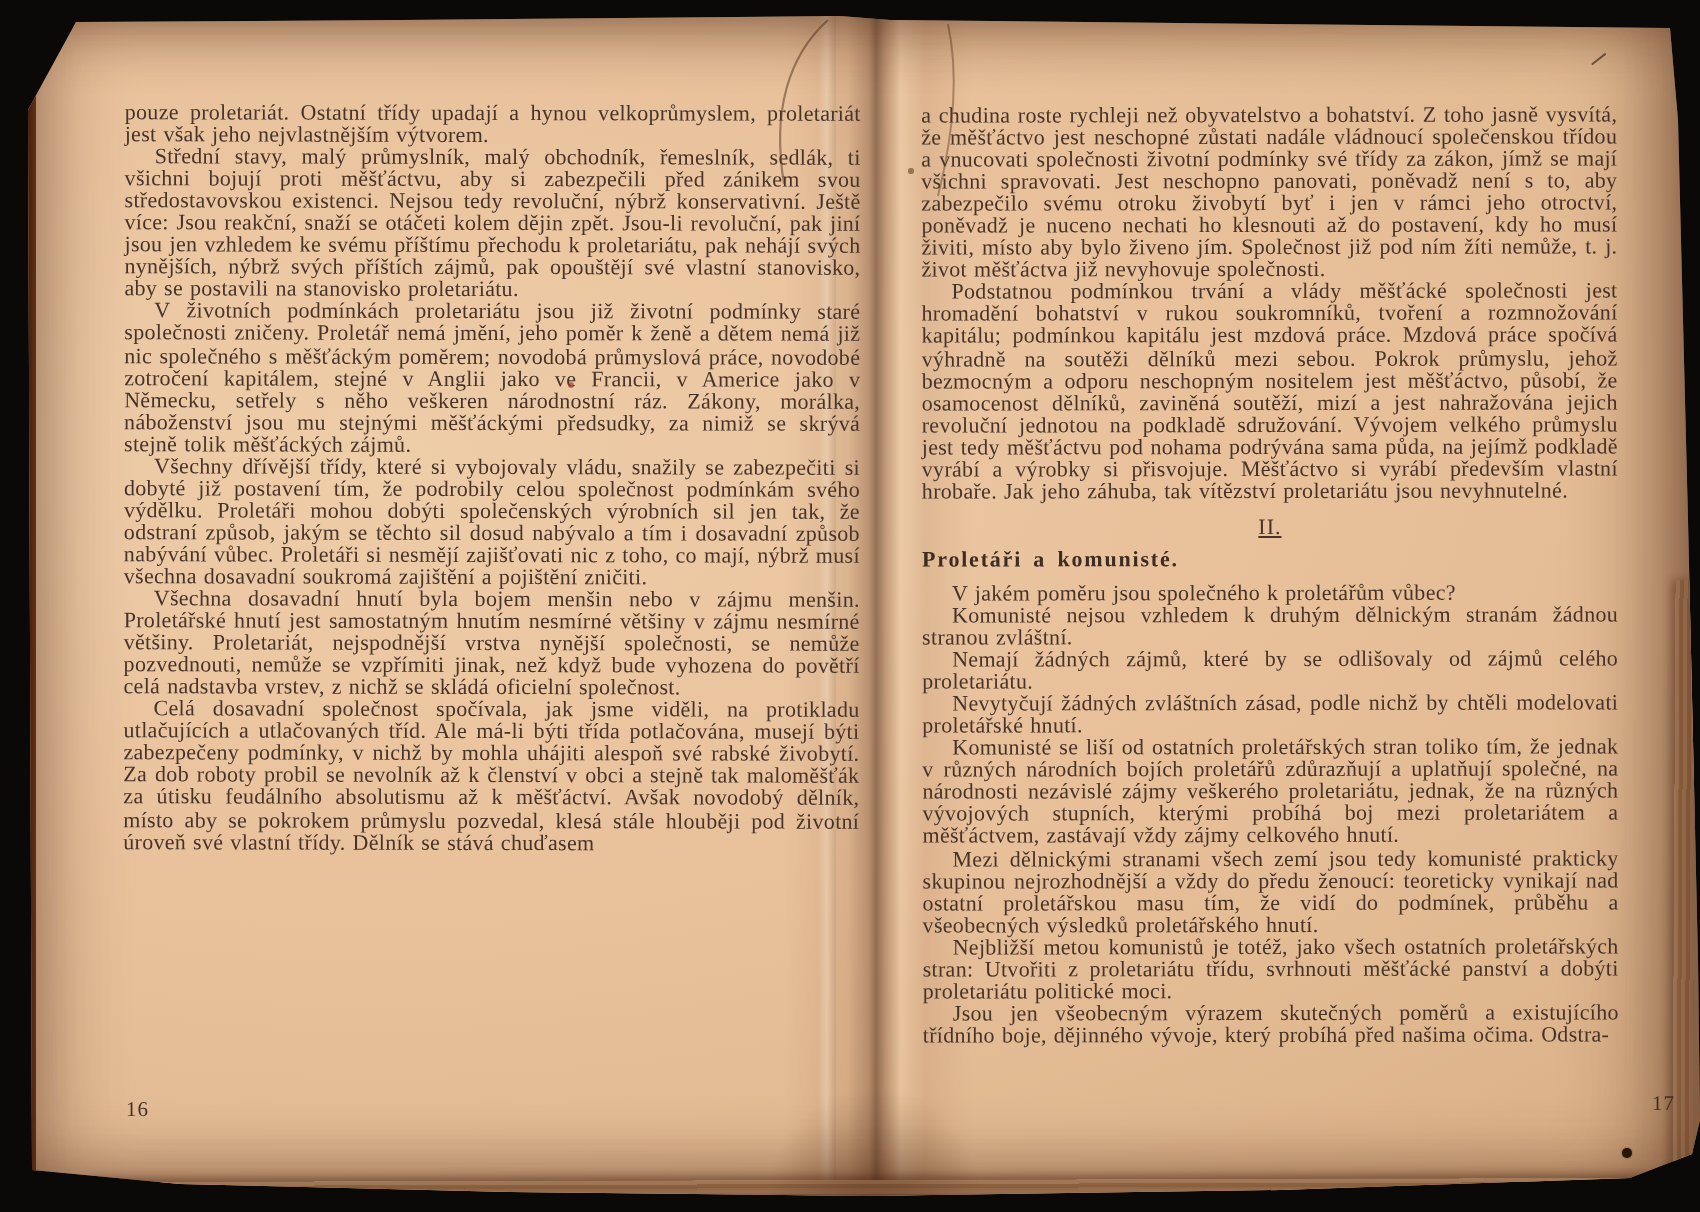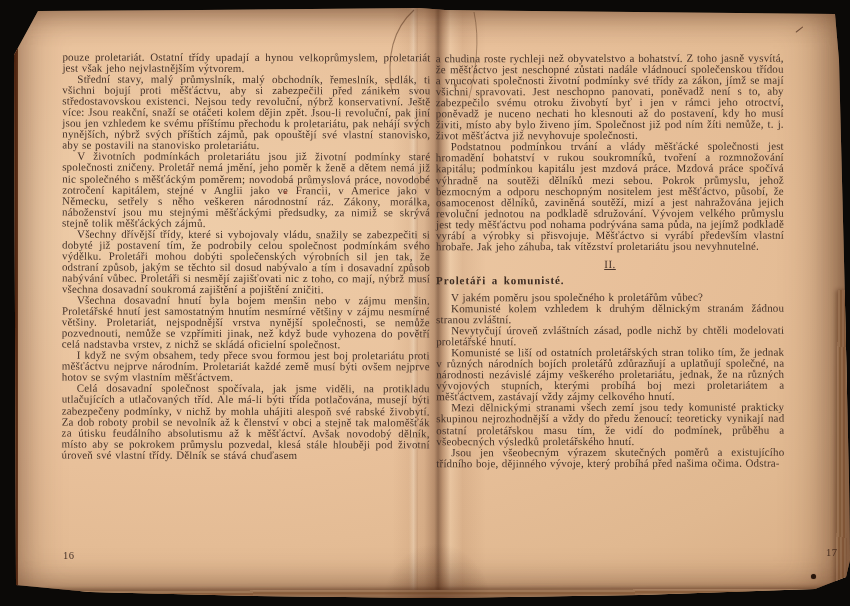--- a/index.html
+++ b/index.html
@@ -71,21 +71,21 @@
 
   
   .col{
     position:absolute;color:#46332a;
     font-size:11px;line-height:11.05px;
     text-align:justify;letter-spacing:.15px;word-spacing:.6px;
   }
   .col p{margin:0;text-indent:15px;}
   .col p.noindent{text-indent:0;}
   .left-col{left:62px;top:52px;width:368px;transform:rotate(.12deg);}
-  .right-col{left:436px;top:53px;width:348px;transform:rotate(-.1deg);}
+  .right-col{left:461px;top:53px;width:348px;transform:rotate(-.1deg);}
 
   .chapter-num{
     text-align:center;text-indent:0 !important;
     margin:7px 0 5px 0 !important;letter-spacing:.5px;text-decoration:underline;
   }
   .chapter-title{
     text-align:left;text-indent:0 !important;font-weight:bold;
     margin:0 0 6px 0 !important;letter-spacing:.9px;word-spacing:2px;color:#3d2c22;
   }
 
@@ -122,34 +122,35 @@
     <div class="gutter"></div>
     <div class="fore-edge-bottom"></div>
     <div class="fore-edge-right"></div>
 
     <div class="col left-col">
       <p class="noindent">pouze proletariát. Ostatní třídy upadají a hynou velkoprůmyslem, proletariát jest však jeho nejvlastnějším výtvorem.</p>
       <p>Střední stavy, malý průmyslník, malý obchodník, řemeslník, sedlák, ti všichni bojují proti měšťáctvu, aby si zabezpečili před zánikem svou středostavovskou existenci. Nejsou tedy revoluční, nýbrž konservativní. Ještě více: Jsou reakční, snaží se otáčeti kolem dějin zpět. Jsou-li revoluční, pak jiní jsou jen vzhledem ke svému příštímu přechodu k proletariátu, pak nehájí svých nynějších, nýbrž svých příštích zájmů, pak opouštějí své vlastní stanovisko, aby se postavili na stanovisko proletariátu.</p>
       <p>V životních podmínkách proletariátu jsou již životní podmínky staré společnosti zničeny. Proletář nemá jmění, jeho poměr k ženě a dětem nemá již nic společného s měšťáckým poměrem; novodobá průmyslová práce, novodobé zotročení kapitálem, stejné v Anglii jako ve Francii, v Americe jako v Německu, setřely s něho veškeren národnostní ráz. Zákony, morálka, náboženství jsou mu stejnými měšťáckými předsudky, za nimiž se skrývá stejně tolik měšťáckých zájmů.</p>
       <p>Všechny dřívější třídy, které si vybojovaly vládu, snažily se zabezpečiti si dobyté již postavení tím, že podrobily celou společnost podmínkám svého výdělku. Proletáři mohou dobýti společenských výrobních sil jen tak, že odstraní způsob, jakým se těchto sil dosud nabývalo a tím i dosavadní způsob nabývání vůbec. Proletáři si nesmějí zajišťovati nic z toho, co mají, nýbrž musí všechna dosavadní soukromá zajištění a pojištění zničiti.</p>
       <p>Všechna dosavadní hnutí byla bojem menšin nebo v zájmu menšin. Proletářské hnutí jest samostatným hnutím nesmírné většiny v zájmu nesmírné většiny. Proletariát, nejspodnější vrstva nynější společnosti, se nemůže pozvednouti, nemůže se vzpřímiti jinak, než když bude vyhozena do povětří celá nadstavba vrstev, z nichž se skládá oficielní společnost.</p>
-      <p>I když ne svým obsahem, tedy přece svou formou jest boj proletariátu proti měšťáctvu nejprve národním. Proletariát každé země musí býti ovšem nejprve hotov se svým vlastním měšťáctvem.</p>
       <p>Celá dosavadní společnost spočívala, jak jsme viděli, na protikladu utlačujících a utlačovaných tříd. Ale má-li býti třída potlačována, musejí býti zabezpečeny podmínky, v nichž by mohla uhájiti alespoň své rabské živobytí. Za dob roboty probil se nevolník až k členství v obci a stejně tak maloměšťák za útisku feudálního absolutismu až k měšťáctví. Avšak novodobý dělník, místo aby se pokrokem průmyslu pozvedal, klesá stále hlouběji pod životní úroveň své vlastní třídy. Dělník se stává chuďasem</p>
     </div>
 
     <div class="col right-col">
       <p class="noindent">a chudina roste rychleji než obyvatelstvo a bohatství. Z toho jasně vysvítá, že měšťáctvo jest neschopné zůstati nadále vládnoucí společenskou třídou a vnucovati společnosti životní podmínky své třídy za zákon, jímž se mají všichni spravovati. Jest neschopno panovati, poněvadž není s to, aby zabezpečilo svému otroku živobytí byť i jen v rámci jeho otroctví, poněvadž je nuceno nechati ho klesnouti až do postavení, kdy ho musí živiti, místo aby bylo živeno jím. Společnost již pod ním žíti nemůže, t. j. život měšťáctva již nevyhovuje společnosti.</p>
       <p>Podstatnou podmínkou trvání a vlády měšťácké společnosti jest hromadění bohatství v rukou soukromníků, tvoření a rozmnožování kapitálu; podmínkou kapitálu jest mzdová práce. Mzdová práce spočívá výhradně na soutěži dělníků mezi sebou. Pokrok průmyslu, jehož bezmocným a odporu neschopným nositelem jest měšťáctvo, působí, že osamocenost dělníků, zaviněná soutěží, mizí a jest nahražována jejich revoluční jednotou na podkladě sdružování. Vývojem velkého průmyslu jest tedy měšťáctvu pod nohama podrývána sama půda, na jejímž podkladě vyrábí a výrobky si přisvojuje. Měšťáctvo si vyrábí především vlastní hrobaře. Jak jeho záhuba, tak vítězství proletariátu jsou nevyhnutelné.</p>
       <p class="chapter-num">II.</p>
       <p class="chapter-title">Proletáři a komunisté.</p>
       <p>V jakém poměru jsou společného k proletářům vůbec?</p>
-      <p>Komunisté kolem vzhledem k druhým dělnickým stranám žádnou stranou zvláštní.</p>
-      <p>Nevytyčují úroveň zvláštních zásad, podle nichž by chtěli modelovati proletářské hnutí.</p>
+      <p>Komunisté nejsou vzhledem k druhým dělnickým stranám žádnou stranou zvláštní.</p>
+      <p>Nemají žádných zájmů, které by se odlišovaly od zájmů celého proletariátu.</p>
+      <p>Nevytyčují žádných zvláštních zásad, podle nichž by chtěli modelovati proletářské hnutí.</p>
       <p>Komunisté se liší od ostatních proletářských stran toliko tím, že jednak v různých národních bojích proletářů zdůrazňují a uplatňují společné, na národnosti nezávislé zájmy veškerého proletariátu, jednak, že na různých vývojových stupních, kterými probíhá boj mezi proletariátem a měšťáctvem, zastávají vždy zájmy celkového hnutí.</p>
       <p>Mezi dělnickými stranami všech zemí jsou tedy komunisté prakticky skupinou nejrozhodnější a vždy do předu ženoucí: teoreticky vynikají nad ostatní proletářskou masu tím, že vidí do podmínek, průběhu a všeobecných výsledků proletářského hnutí.</p>
+      <p>Nejbližší metou komunistů je totéž, jako všech ostatních proletářských stran: Utvořiti z proletariátu třídu, svrhnouti měšťácké panství a dobýti proletariátu politické moci.</p>
       <p>Jsou jen všeobecným výrazem skutečných poměrů a existujícího třídního boje, dějinného vývoje, který probíhá před našima očima. Odstra-</p>
     </div>
 
     <div class="page-num page-num-left">16</div>
     <div class="page-num page-num-right">17</div>
 
     <svg class="threads" width="120" height="100" viewBox="0 0 120 100">
       <path d="M14 88 C 8 52, 16 24, 36 6" fill="none" stroke="rgba(94,62,40,.55)" stroke-width="1.1"></path>
       <path d="M96 8 C 102 36, 98 66, 91 94" fill="none" stroke="rgba(94,62,40,.45)" stroke-width="1"></path>
     </svg>

